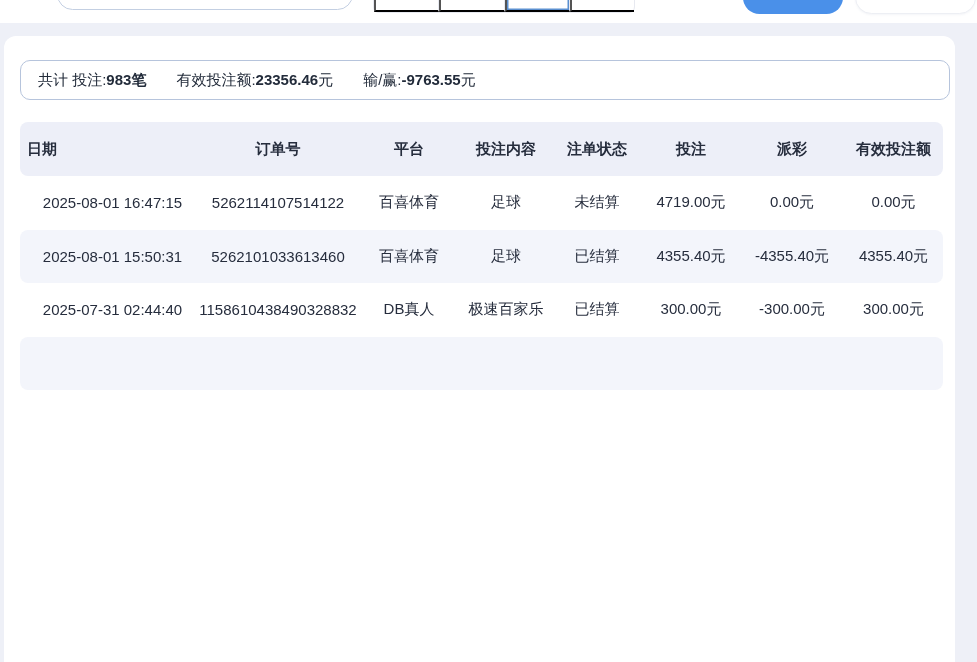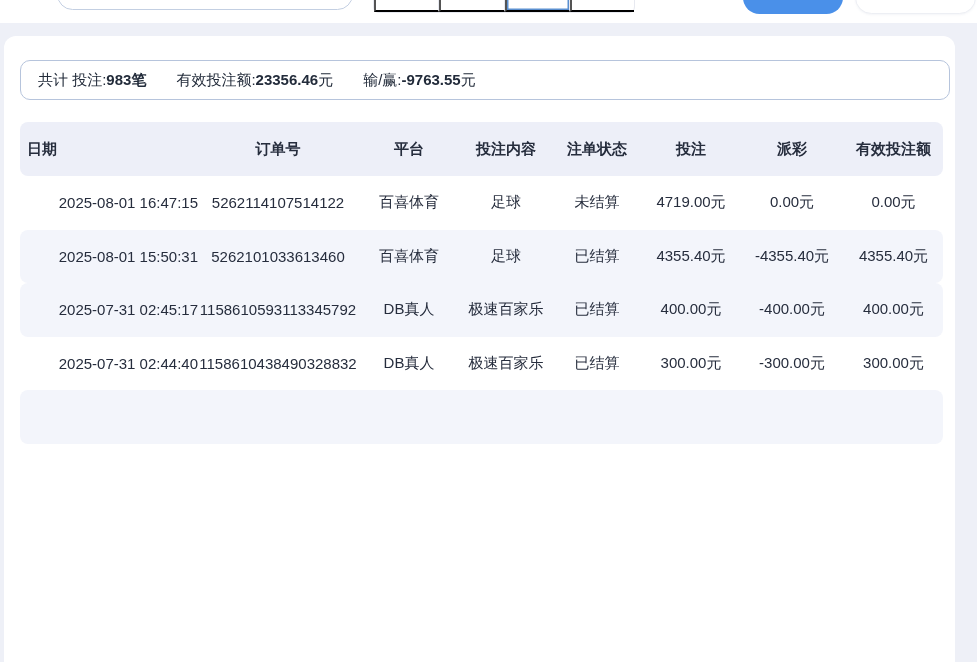--- a/index.html
+++ b/index.html
@@ -75,21 +75,21 @@
     height: 54px; background: #edeff8;
     font-weight: 700; text-align: center;
     padding: 0; overflow: hidden; white-space: nowrap;
   }
   thead th:first-child { text-align: left; padding-left: 7px; border-radius: 8px 0 0 8px; }
   thead th:last-child  { border-radius: 0 8px 8px 0; font-family: Liberation Mono, monospace; }
   tbody td {
     height: 53.5px; text-align: center; font-weight: 400;
     padding: 0; overflow: hidden; white-space: nowrap;
   }
-  tbody td:first-child { text-align: right; padding-left: 7px; }
+  tbody td:first-child { text-align: center; padding-left: 7px; }
   tr.striped td { background: #f3f5fb; }
   tr.striped td:first-child { border-radius: 8px 0 0 8px; }
   tr.striped td:last-child  { border-radius: 0 8px 8px 0; }
   td.pink { color: #e49eb0; }
 </style>
 </head>
 <body>
 
 <div class="toolbar">
   <input class="search-input" value="" style="">
@@ -149,30 +149,20 @@
           <tr class="striped">
     <td>2025-08-01 15:50:31</td>
     <td>5262101033613460</td>
     <td>百喜体育</td>
     <td>足球</td>
     <td>已结算</td>
     <td>4355.40元</td>
     <td>-4355.40元</td>
     <td>4355.40元</td>
   </tr>
-          <tr class="striped">
-    <td>2025-07-31 02:45:17</td>
-    <td>1158610593113345792</td>
-    <td>DB真人</td>
-    <td>极速百家乐</td>
-    <td>已结算</td>
-    <td>400.00元</td>
-    <td>-400.00元</td>
-    <td>400.00元</td>
-  </tr>
           <tr>
     <td>2025-07-31 02:44:40</td>
     <td>1158610438490328832</td>
     <td>DB真人</td>
     <td>极速百家乐</td>
     <td>已结算</td>
     <td>300.00元</td>
     <td>-300.00元</td>
     <td>300.00元</td>
   </tr>

